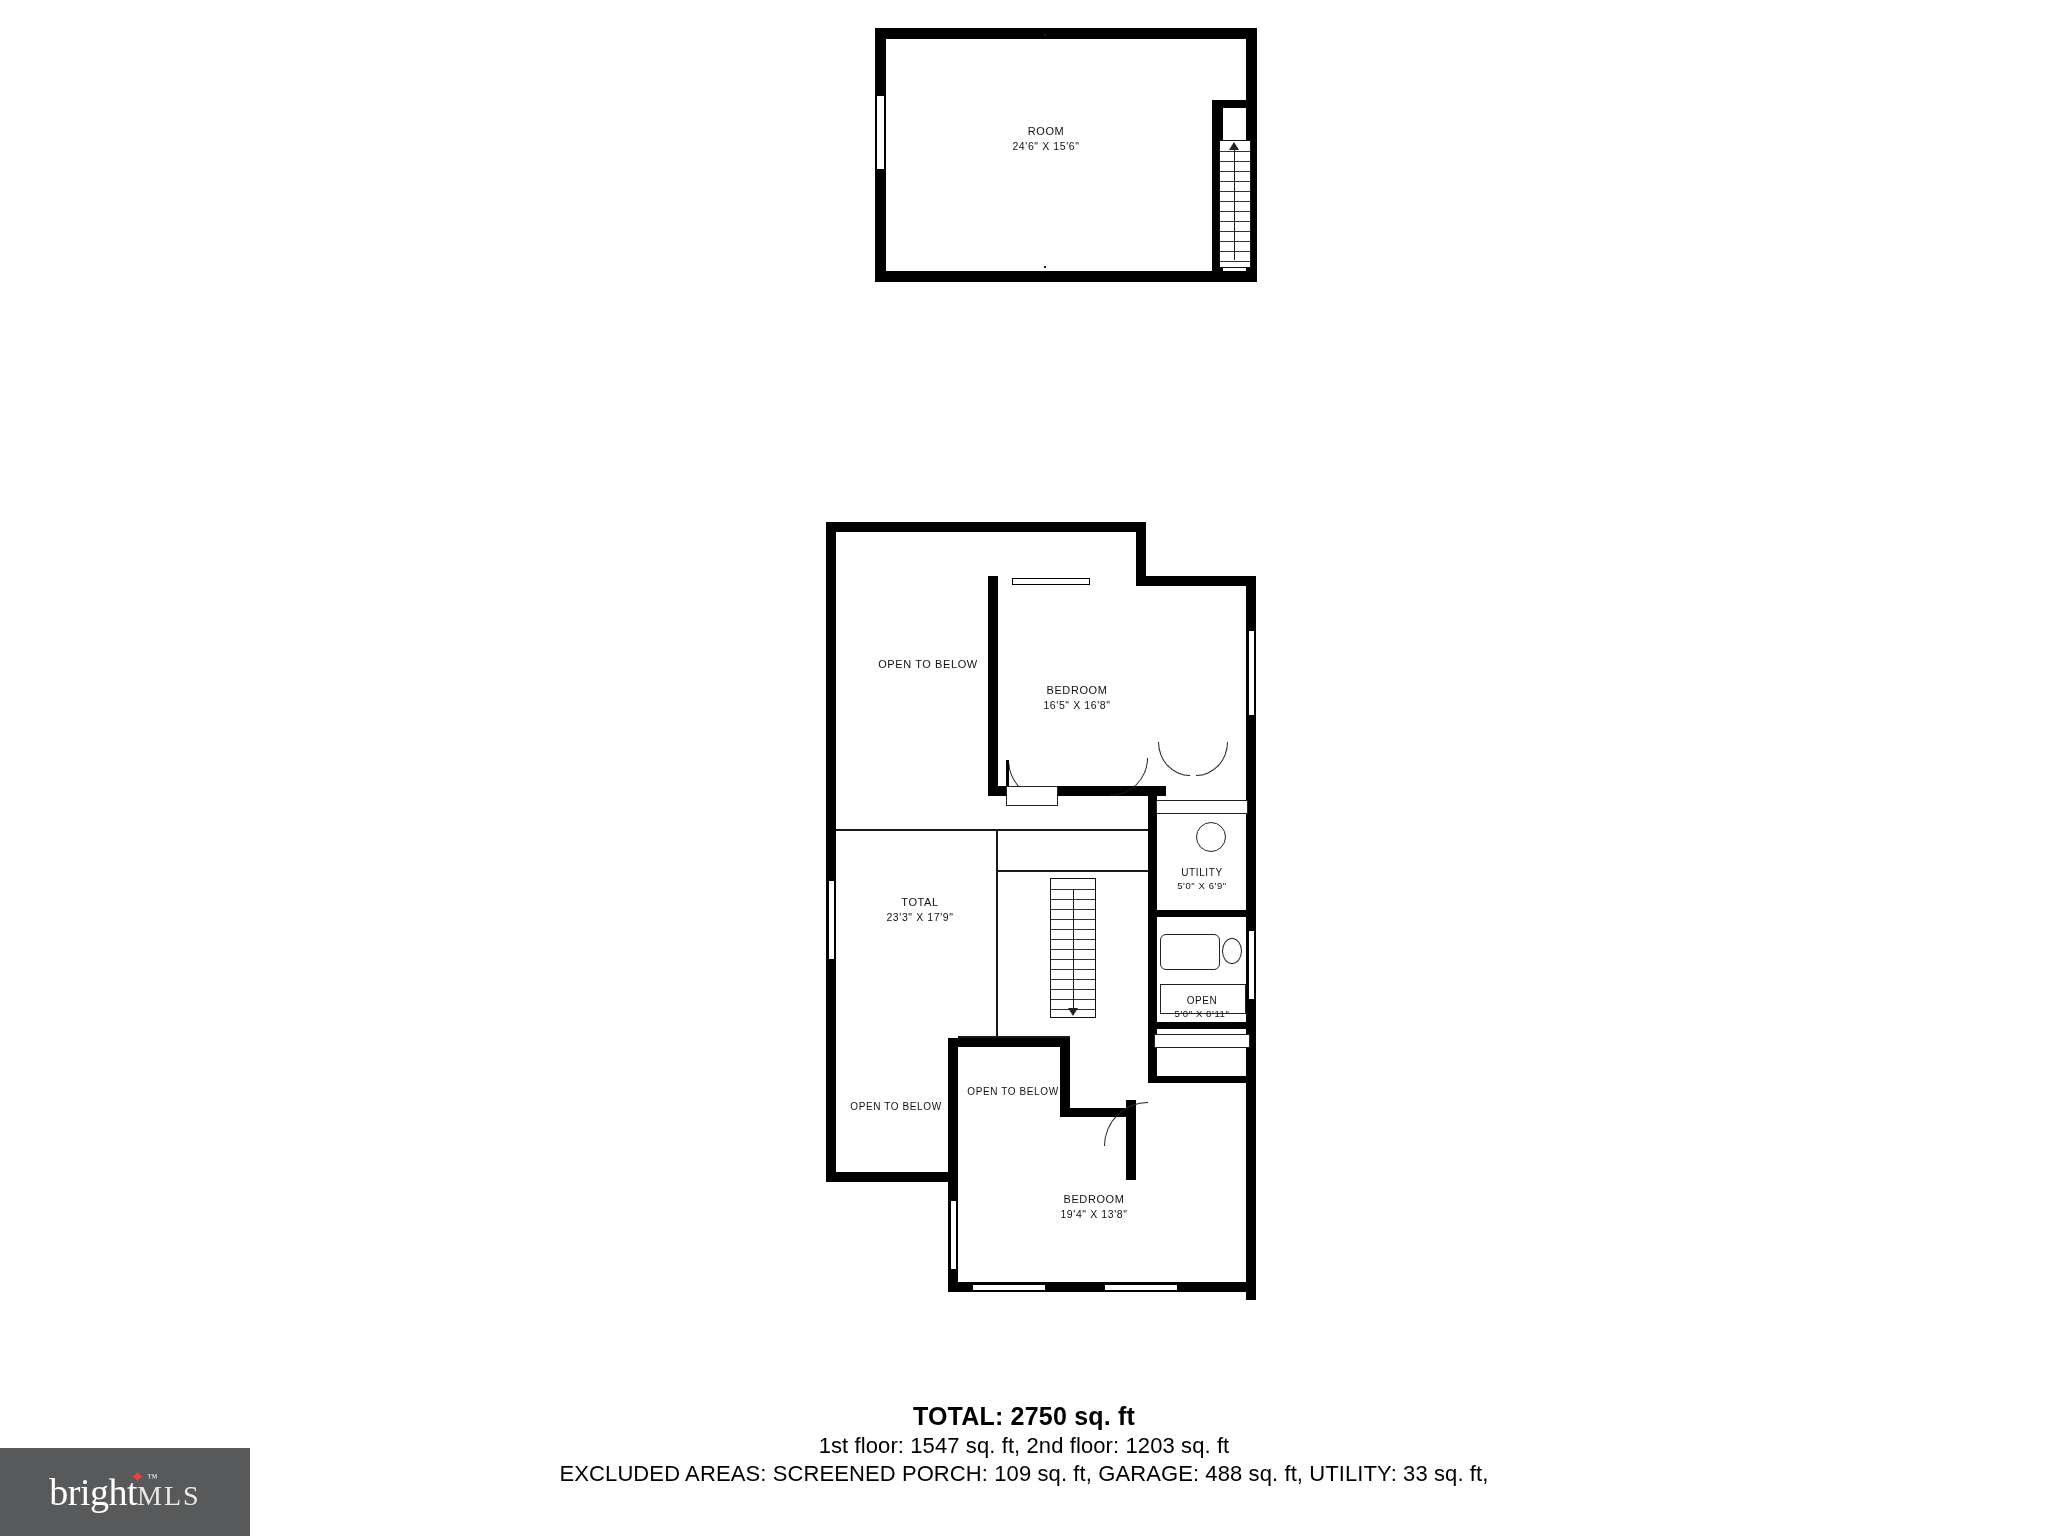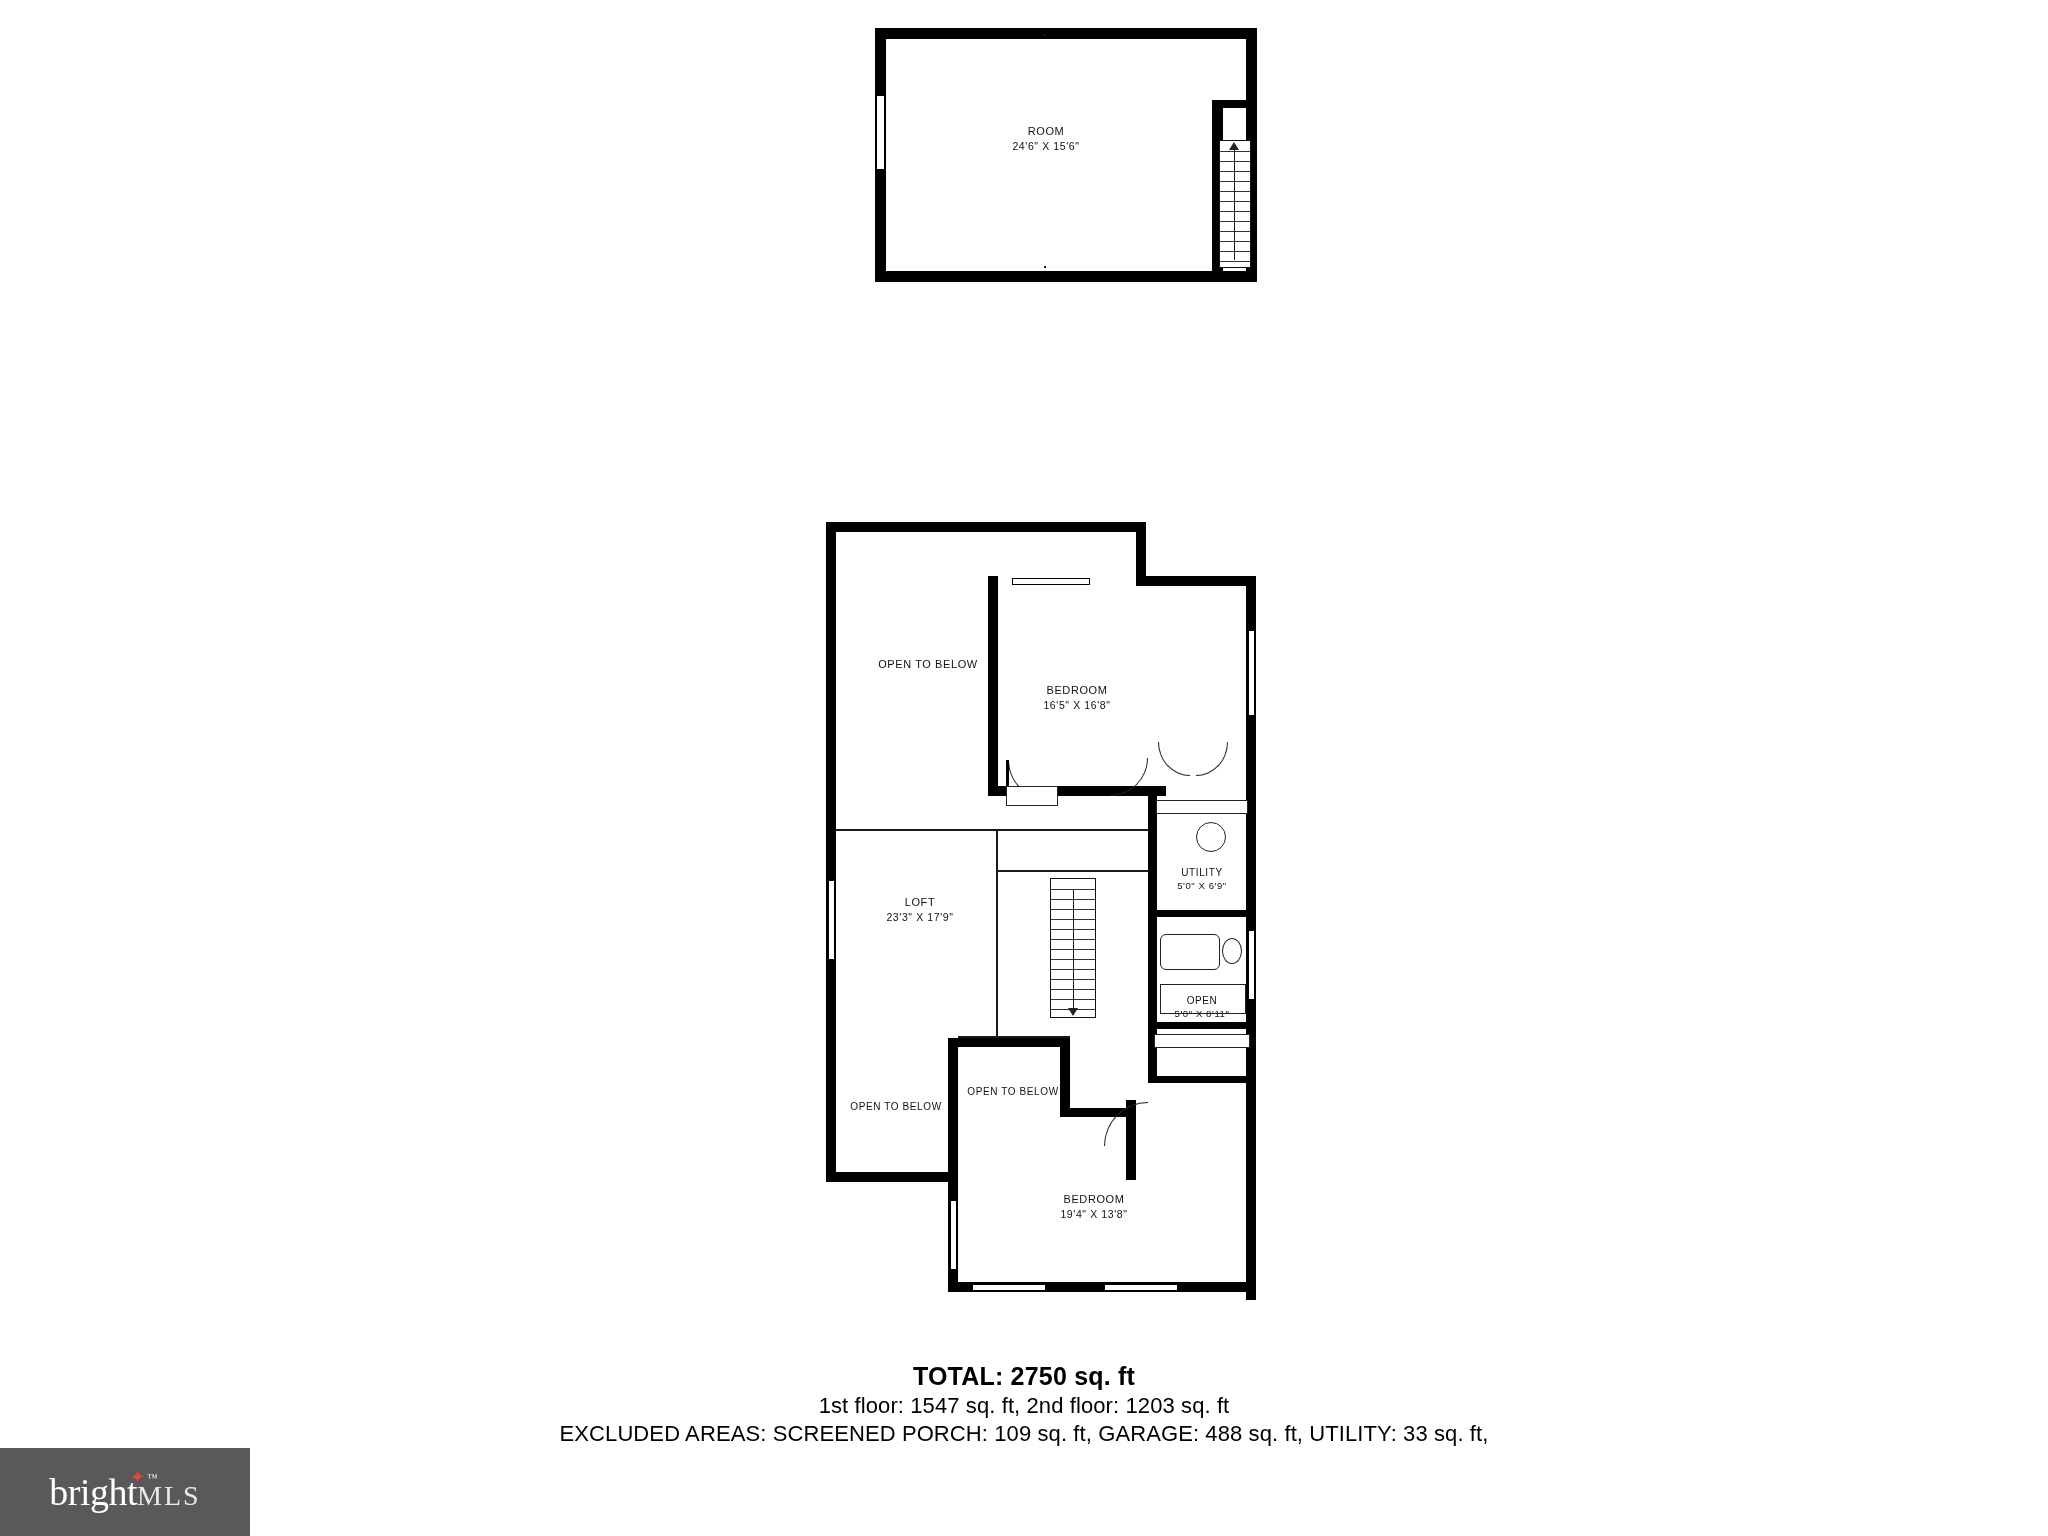--- a/index.html
+++ b/index.html
@@ -90,20 +90,21 @@
   }
   .fix.round { border-radius: 50%; }
   .fix.tub { border-radius: 6px; }
 
   
   #footer {
     position: absolute;
     left: 0;
     width: 2048px;
     text-align: center;
+    margin-top: 40px;
   }
   #footer .total {
     font-size: 25px;
     font-weight: bold;
     letter-spacing: 0.2px;
   }
   #footer .line {
     font-size: 22px;
     font-weight: 400;
     letter-spacing: 0.1px;
@@ -290,21 +291,21 @@
   <div class="label" style="left:838px; top:657px; width:180px;">
     <span class="name">OPEN TO BELOW</span>
   </div>
 
   <div class="label" style="left:1017px; top:683px; width:120px;">
     <span class="name">BEDROOM</span>
     <span class="dims">16'5" X 16'8"</span>
   </div>
 
   <div class="label" style="left:860px; top:895px; width:120px;">
-    <span class="name">LOFT</span>
+    <span class="name">TOTAL</span>
     <span class="dims">23'3" X 17'9"</span>
   </div>
 
   <div class="label small" style="left:1150px; top:866px; width:104px;">
     <span class="name">UTILITY</span>
     <span class="dims">5'0" X 6'9"</span>
   </div>
 
   <div class="label small" style="left:1150px; top:994px; width:104px;">
     <span class="name">OPEN</span>

